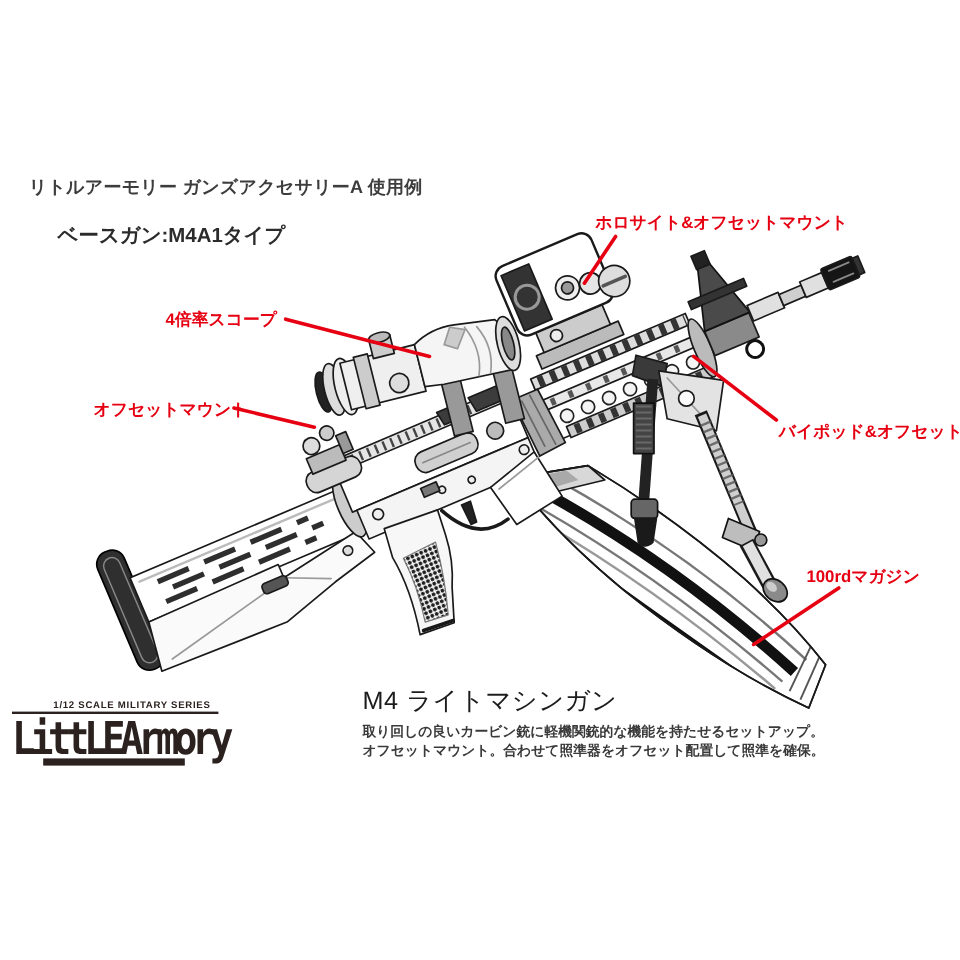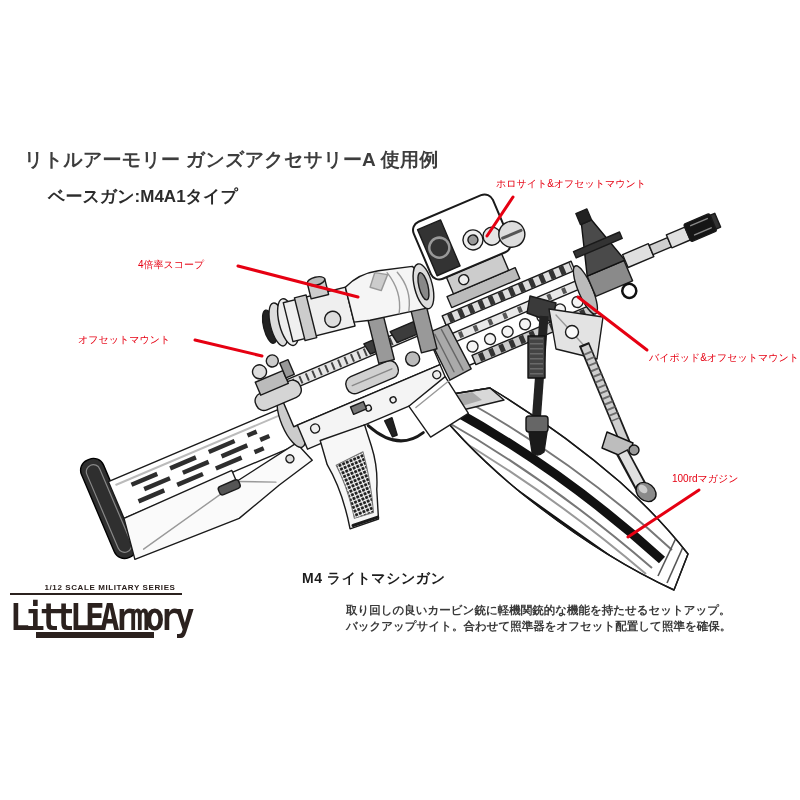--- a/index.html
+++ b/index.html
@@ -3,31 +3,31 @@
 <meta charset="utf-8">
 <style>
   html,body{margin:0;padding:0;}
   body{
     width:800px;height:800px;position:relative;overflow:hidden;
     background:#ffffff;
     font-family:"Liberation Sans","DejaVu Sans",sans-serif;
     -webkit-font-smoothing:antialiased;
   }
   .abs{position:absolute;white-space:nowrap;}
-  .series-note{left:24px;top:147px;font-size:19px;font-weight:bold;color:#3d3d3d;letter-spacing:.2px;}
+  .series-note{left:24px;top:147px;font-size:15px;font-weight:bold;color:#3d3d3d;letter-spacing:.2px;}
   .base-gun{left:48px;top:185px;font-size:17px;font-weight:bold;color:#2b2b2b;}
-  .callout{font-size:10px;font-weight:normal;color:#e60012;text-align:right;}
+  .callout{font-size:14px;font-weight:bold;color:#e60012;text-align:right;}
   .co-holosight{left:496px;top:177px;}
   .co-scope{left:138px;top:258px;}
   .co-backup{left:78px;top:333px;}
   .co-bipod{left:649px;top:351px;}
   .co-magazine{left:672px;top:472px;}
-  .product-title{left:302px;top:570px;font-size:14px;font-weight:bold;color:#1c1c1c;letter-spacing:.5px;}
+  .product-title{left:302px;top:570px;font-size:21px;font-weight:normal;color:#1c1c1c;letter-spacing:.5px;}
   .product-desc{left:302px;top:603px;font-size:11.5px;line-height:15.5px;font-weight:bold;color:#3a3a3a;}
-  .product-desc div{white-space:nowrap;margin-left:44px;}
+  .product-desc div{white-space:nowrap;}
   .logo{left:10px;top:583px;width:200px;}
   .logo-series{font-size:8px;font-weight:bold;color:#2b211e;letter-spacing:.6px;text-align:center;}
   .logo-rule{width:172px;height:2px;background:#2b211e;margin-top:1px;}
   .logo-brand{
     font-family:"DejaVu Sans Mono","Liberation Mono",monospace;
     font-size:36px;font-weight:bold;color:#2b211e;
     letter-spacing:-5px;transform:scaleX(.9) scaleY(1.05);transform-origin:left top;
     margin-top:1px;line-height:40px;
   }
   .logo-bar{width:118px;height:6px;background:#2b211e;margin-left:26px;margin-top:-4px;}
@@ -256,21 +256,21 @@
 
 <div class="abs callout co-holosight">ホロサイト&amp;オフセットマウント</div>
 <div class="abs callout co-scope">4倍率スコープ</div>
 <div class="abs callout co-backup">オフセットマウント</div>
 <div class="abs callout co-bipod">バイポッド&amp;オフセットマウント</div>
 <div class="abs callout co-magazine">100rdマガジン</div>
 
 <div class="abs product-title">M4 ライトマシンガン</div>
 <div class="abs product-desc">
   <div>取り回しの良いカービン銃に軽機関銃的な機能を持たせるセットアップ。</div>
-  <div>バックアップサイト。合わせて照準器をオフセット配置して照準を確保。</div>
+  <div>オフセットマウント。合わせて照準器をオフセット配置して照準を確保。</div>
 </div>
 
 <div class="abs logo">
   <div class="logo-series">1/12 SCALE MILITARY SERIES</div>
   <div class="logo-rule"></div>
   <div class="logo-brand">LittLEArmory</div>
   <div class="logo-bar"></div>
 </div>
 
 </body></html>

